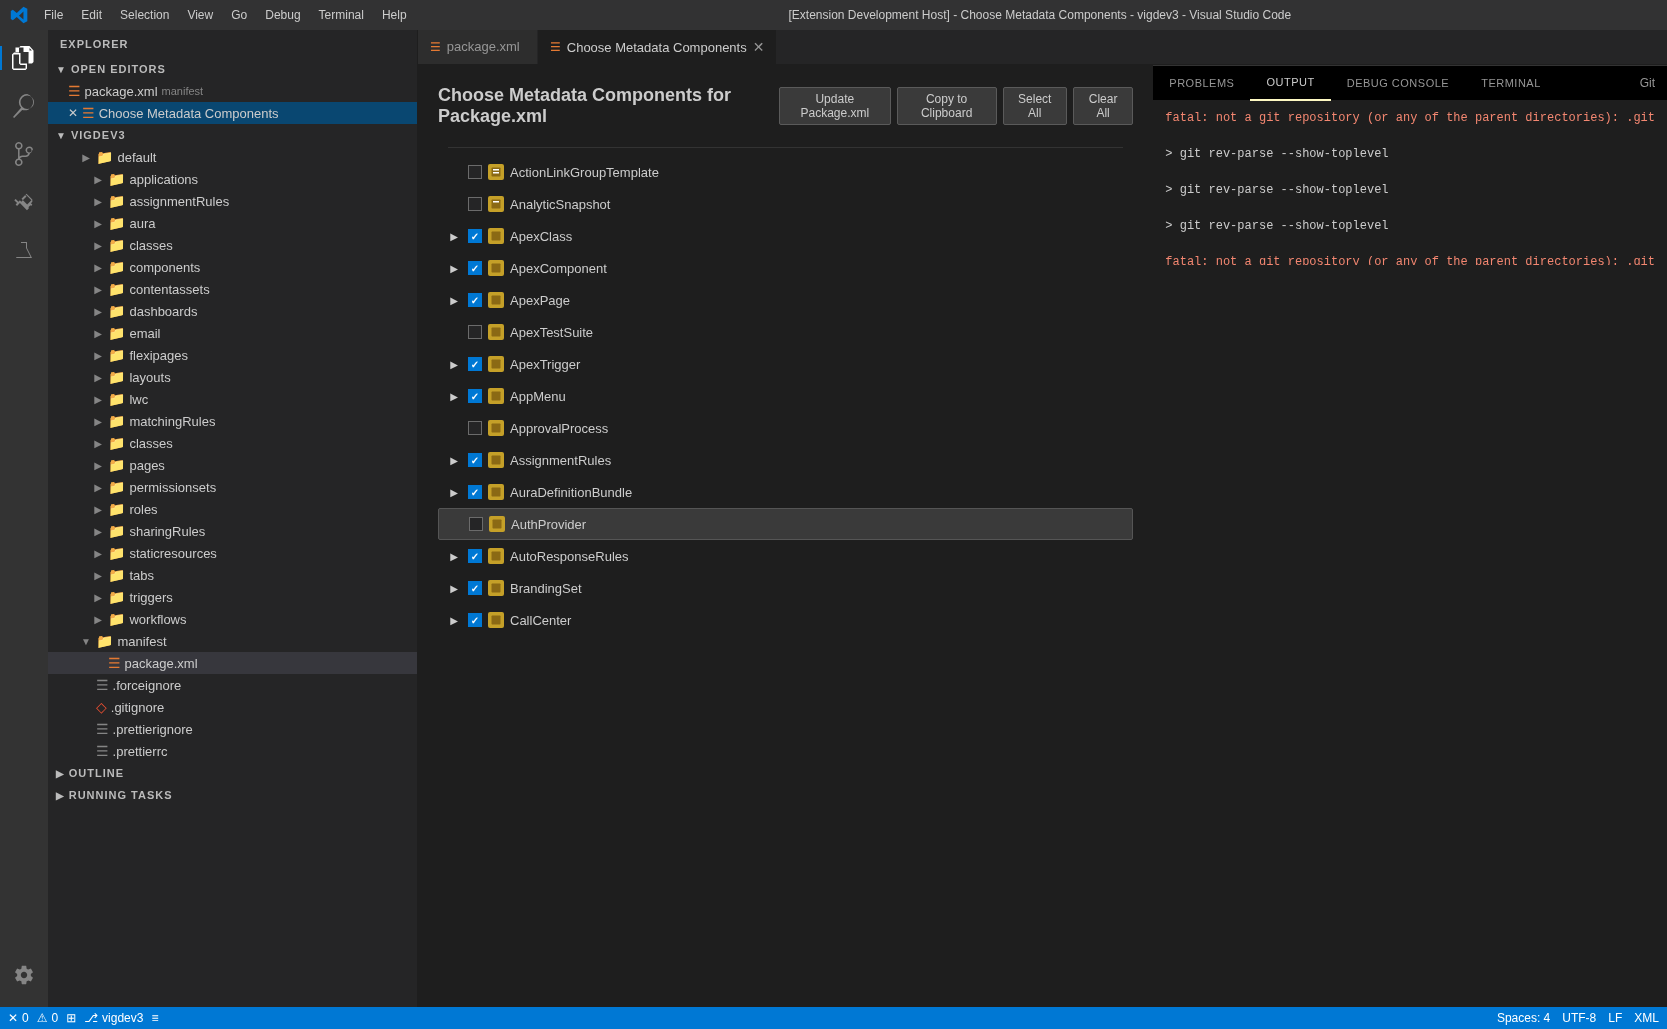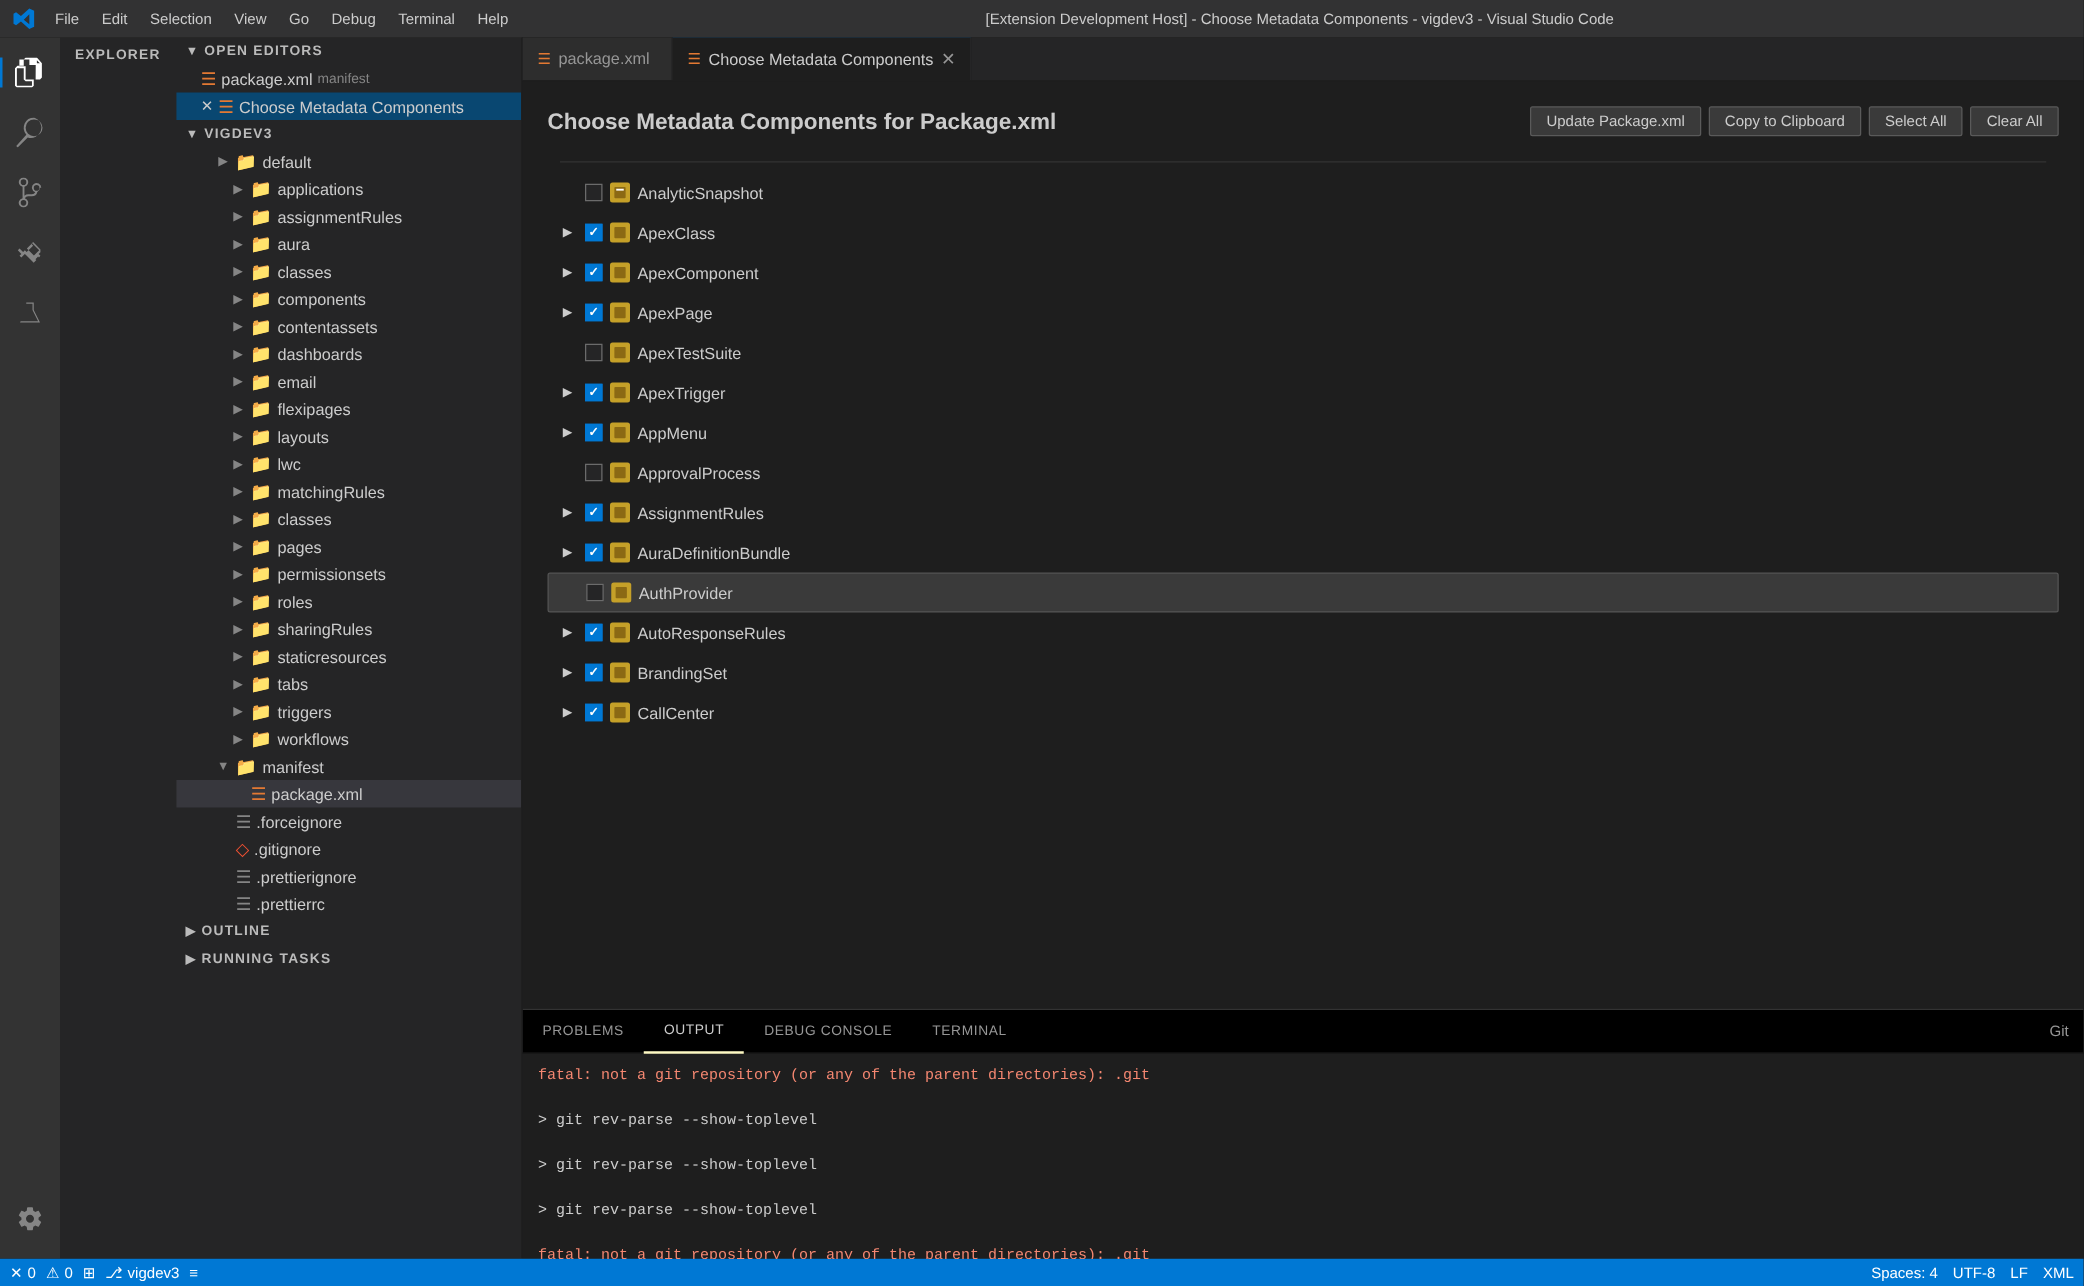--- a/index.html
+++ b/index.html
@@ -95,20 +95,21 @@
       flex-direction: column;
       align-items: center;
       padding-bottom: 8px;
     }
 
     
     .sidebar {
       width: 370px;
       background: #252526;
       display: flex;
+      flex-direction: column;
       flex-shrink: 0;
       overflow: hidden;
       border-right: 1px solid #1e1e1e;
     }
 
     .sidebar-header {
       padding: 8px 12px;
       font-size: 11px;
       font-weight: 700;
       letter-spacing: 1px;
@@ -215,21 +216,20 @@
       display: flex;
       flex-direction: column;
       overflow: hidden;
       background: #1e1e1e;
     }
 
     
     .editor-panel {
       flex: 1;
       display: flex;
-      flex-direction: column;
       overflow: hidden;
     }
 
     
     .metadata-panel {
       flex: 1;
       background: #1e1e1e;
       overflow-y: auto;
       padding: 20px;
     }
@@ -679,20 +679,32 @@
             <button class="panel-btn">Select All</button>
             <button class="panel-btn">Clear All</button>
           </div>
         </div>
 
         <div class="separator-line"></div>
         <div style="height:8px"></div>
 
         <div class="component-list">
 
+          <div class="component-row">
+            <div class="expand-arrow"></div>
+            <div class="checkbox unchecked"></div>
+            <div class="component-icon">
+              <svg width="12" height="12" viewBox="0 0 16 16" fill="white">
+                  <rect x="2" y="2" width="12" height="12" rx="1" fill="#8b6914"></rect>
+                  <rect x="4" y="4" width="8" height="2" fill="white"></rect>
+                  <rect x="4" y="8" width="8" height="2" fill="white"></rect>
+                </svg>
+            </div>
+            <span class="component-name">ActionLinkGroupTemplate</span>
+          </div>
 
           <div class="component-row">
             <div class="expand-arrow"></div>
             <div class="checkbox unchecked"></div>
             <div class="component-icon">
               <svg width="12" height="12" viewBox="0 0 16 16" fill="white">
                   <rect x="2" y="2" width="12" height="12" rx="1" fill="#8b6914"></rect>
                   <rect x="4" y="4" width="8" height="2" fill="white"></rect>
                 </svg>
             </div>

